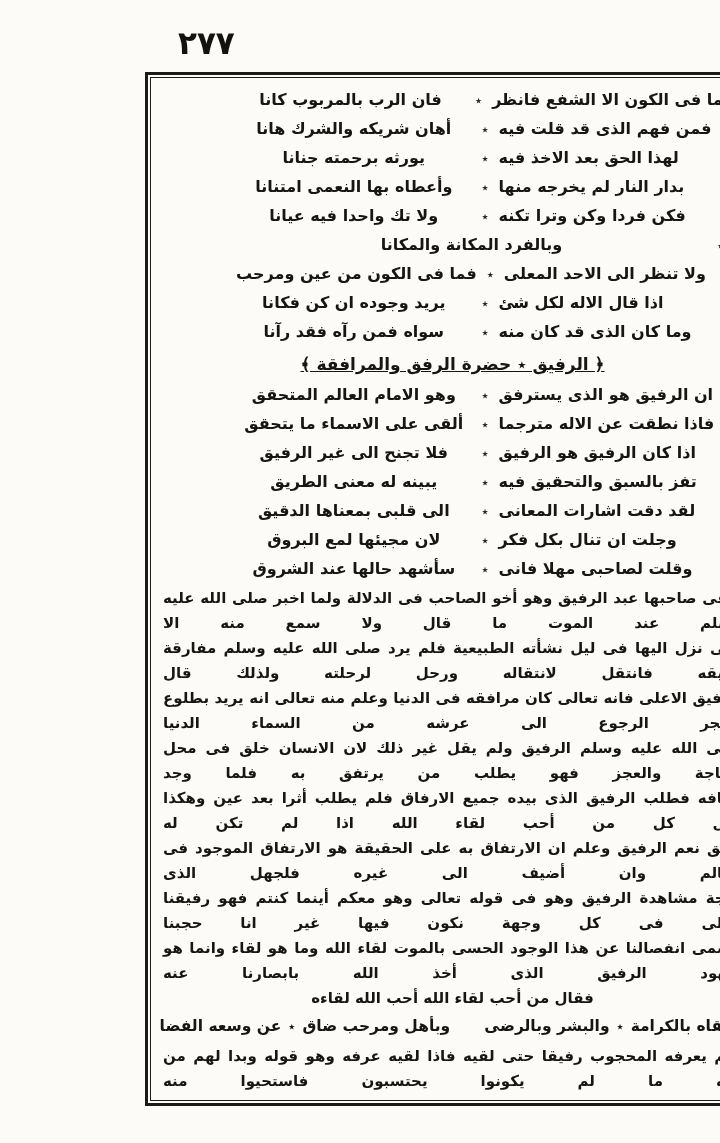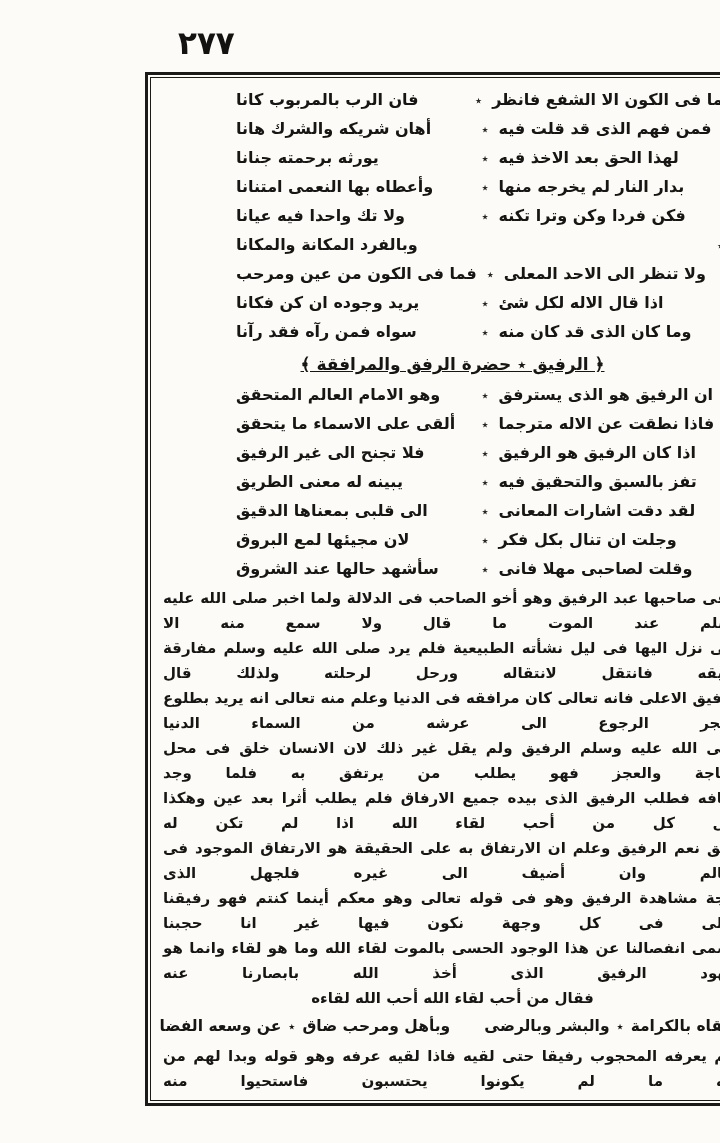--- a/index.html
+++ b/index.html
@@ -22,21 +22,21 @@
   }
   .frame-inner{
     position:absolute;top:2px;left:2px;right:2px;bottom:2px;
     border:1px solid #1c1a18;box-sizing:border-box;
     padding:8px 12px 4px 12px;direction:rtl;
   }
   .poem{width:86%;margin-left:auto;margin-right:8px;}
   .verse{display:flex;align-items:baseline;line-height:28px;font-size:16px;font-weight:bold;}
   .hemi{flex:1 1 0;white-space:nowrap;}
   .hemi.r{text-align:left;}
-  .hemi.l{text-align:left;}
+  .hemi.l{text-align:center;}
   .sep{flex:0 0 auto;padding:0 10px;font-size:13px;color:#2a2622;}
   .heading{
     text-align:center;font-weight:bold;font-size:17px;line-height:30px;margin:2px 0;text-decoration:underline;
   }
   .prose{margin-top:2px;}
   .prose-line{
     font-size:15px;line-height:25px;font-weight:600;
     text-align:justify;text-align-last:justify;
   }
   .prose-line.center{text-align:right;text-align-last:center;}

